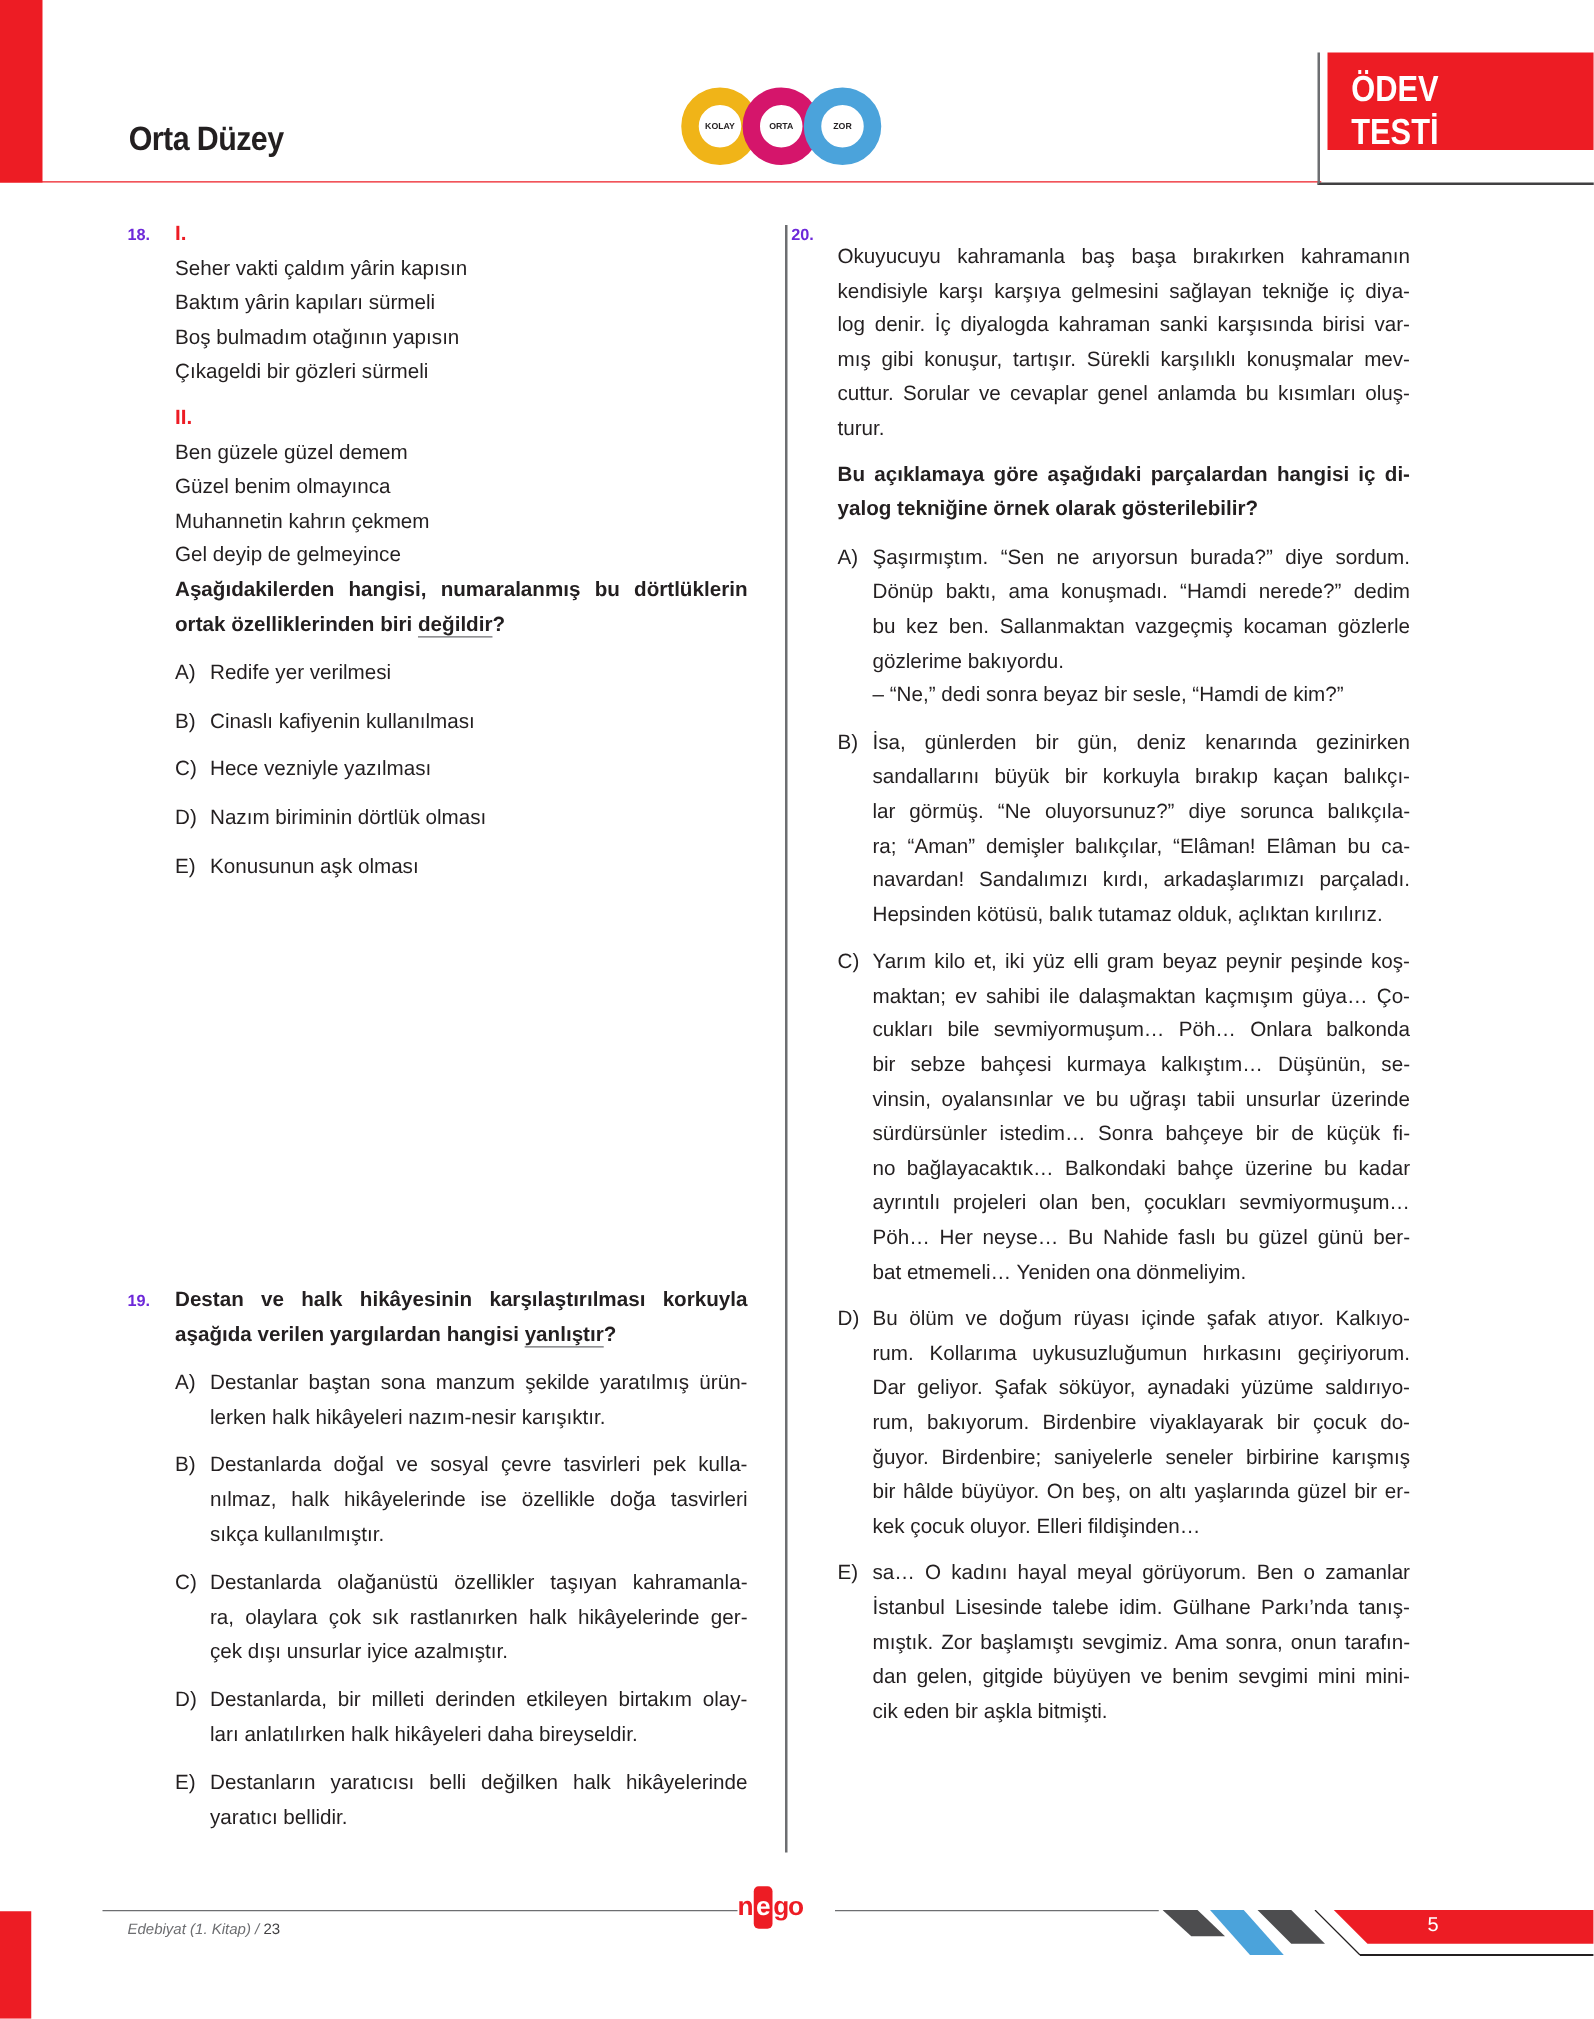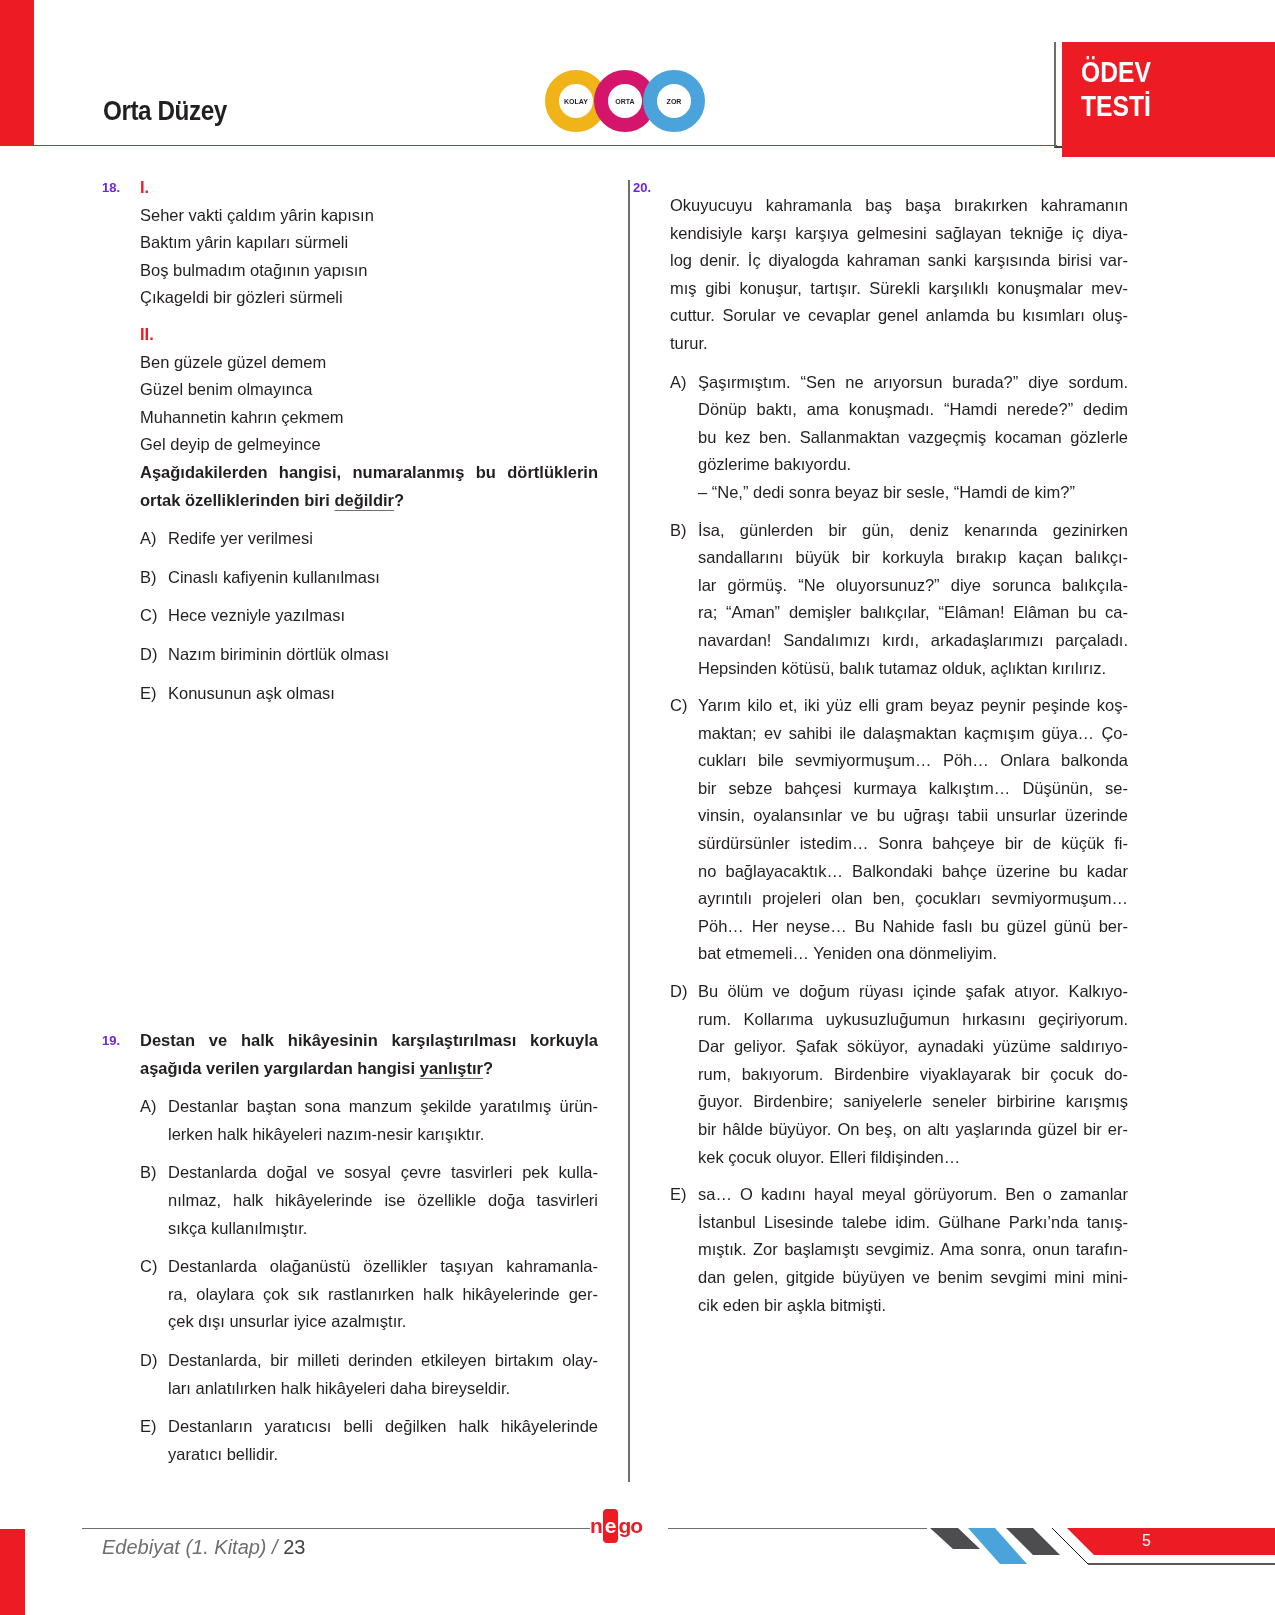--- a/index.html
+++ b/index.html
@@ -23,21 +23,21 @@
     box-sizing: border-box; border: 14px solid; background: #fff;
     display: flex; align-items: center; justify-content: center;
   }
   .ring span { font-size: 7px; font-weight: bold; color: #231f20; }
   .ring.kolay { left: 0; border-color: #f0b418; z-index: 1; }
   .ring.orta { left: 49px; border-color: #d5156b; z-index: 2; }
   .ring.zor { left: 98px; border-color: #4ba3db; z-index: 3; }
 
   .odev-frame { position: absolute; left: 1054px; top: 42px; width: 221px; height: 104px; border-left: 2px solid #6d6e71; border-bottom: 2px solid #414042; }
   .odev-box {
-    position: absolute; left: 1062px; top: 42px; width: 213px; height: 115px;
+    position: absolute; left: 1062px; top: 42px; width: 213px; height: 78px;
     background: #ed1c24; color: #fff;
   }
   .odev-box .l1, .odev-box .l2 {
     position: absolute; left: 19px; font-weight: bold; font-size: 29px;
     transform: scaleX(0.85); transform-origin: left; line-height: 32px;
   }
   .odev-box .l1 { top: 14px; }
   .odev-box .l2 { top: 48px; }
 
   .divider { position: absolute; left: 628px; top: 180px; width: 2px; height: 1302px; background: #6d6e71; }
@@ -47,21 +47,21 @@
   .roman { color: #ed1c24; font-weight: bold; }
   .line { display: block; white-space: nowrap; }
   .bold { font-weight: bold; }
   .u { text-decoration: underline; text-underline-offset: 4px; text-decoration-color: #6d6e71; }
   .opt { position: relative; padding-left: 28px; }
   .opt .lbl { position: absolute; left: 0; top: 0; }
   .just { text-align: justify; text-align-last: justify; }
 
   .footer-rule-left { position: absolute; left: 82px; top: 1528px; width: 508px; height: 1px; background: #6d6e71; }
   .footer-rule-mid { position: absolute; left: 668px; top: 1528px; width: 259px; height: 1px; background: #6d6e71; }
-  .footer-text { position: absolute; left: 102px; top: 1536px; font-size: 20px; color: #6d6e71; }
+  .footer-text { position: absolute; left: 102px; top: 1536px; font-size: 12px; color: #6d6e71; }
   .footer-text i { font-style: italic; }
   .footer-text b { font-weight: normal; color: #414042; }
   .logo { position: absolute; left: 590px; top: 1509px; width: 72px; height: 34px; font-weight: bold; font-size: 21px; color: #ed1c24; letter-spacing: -1px; line-height: 34px; }
   .logo .e { display: inline-block; background: #ed1c24; color: #fff; border-radius: 4px; padding: 0 2px; margin: 0 1px; }
   .stripes { position: absolute; left: 930px; top: 1528px; width: 345px; height: 40px; }
   .page-num { position: absolute; left: 1142px; top: 1532px; color: #fff; font-size: 16px; }
 </style>
 </head>
 <body>
 
@@ -154,20 +154,24 @@
 <div class="qnum" style="left:633px; top:180px;">20.</div>
 <div class="q" style="left:670px; top:192px; width:458px;">
   <div>
     <span class="line just">Okuyucuyu kahramanla baş başa bırakırken kahramanın</span>
     <span class="line just">kendisiyle karşı karşıya gelmesini sağlayan tekniğe iç diya-</span>
     <span class="line just">log denir. İç diyalogda kahraman sanki karşısında birisi var-</span>
     <span class="line just">mış gibi konuşur, tartışır. Sürekli karşılıklı konuşmalar mev-</span>
     <span class="line just">cuttur. Sorular ve cevaplar genel anlamda bu kısımları oluş-</span>
     <span class="line">turur.</span>
   </div>
+  <div class="bold" style="margin-top:9px;">
+    <span class="line just">Bu açıklamaya göre aşağıdaki parçalardan hangisi iç di-</span>
+    <span class="line">yalog tekniğine örnek olarak gösterilebilir?</span>
+  </div>
   <div style="margin-top:11px;">
     <div class="opt" style="margin-bottom:10px;">
         <span class="lbl">A)</span>
       <span class="line just">Şaşırmıştım. “Sen ne arıyorsun burada?” diye sordum.</span>
       <span class="line just">Dönüp baktı, ama konuşmadı. “Hamdi nerede?” dedim</span>
       <span class="line just">bu kez ben. Sallanmaktan vazgeçmiş kocaman gözlerle</span>
       <span class="line">gözlerime bakıyordu.</span>
       <span class="line">– “Ne,” dedi sonra beyaz bir sesle, “Hamdi de kim?”</span>
       </div>
     <div class="opt" style="margin-bottom:10px;">

